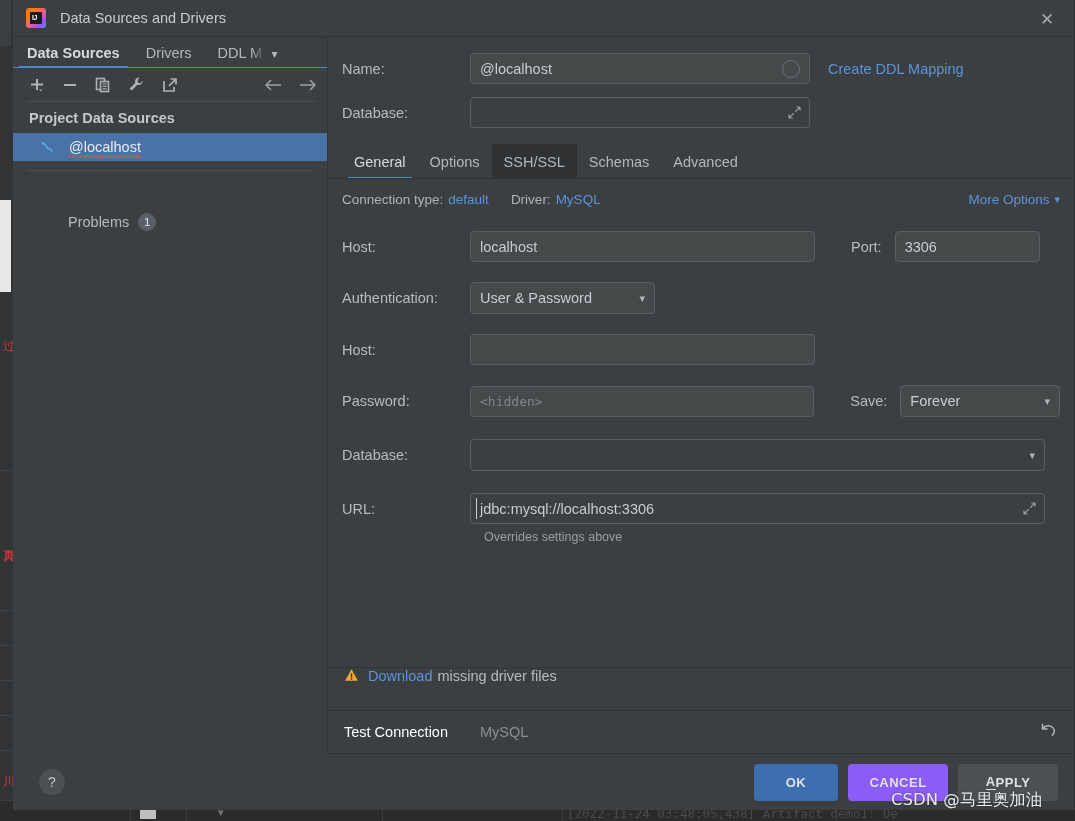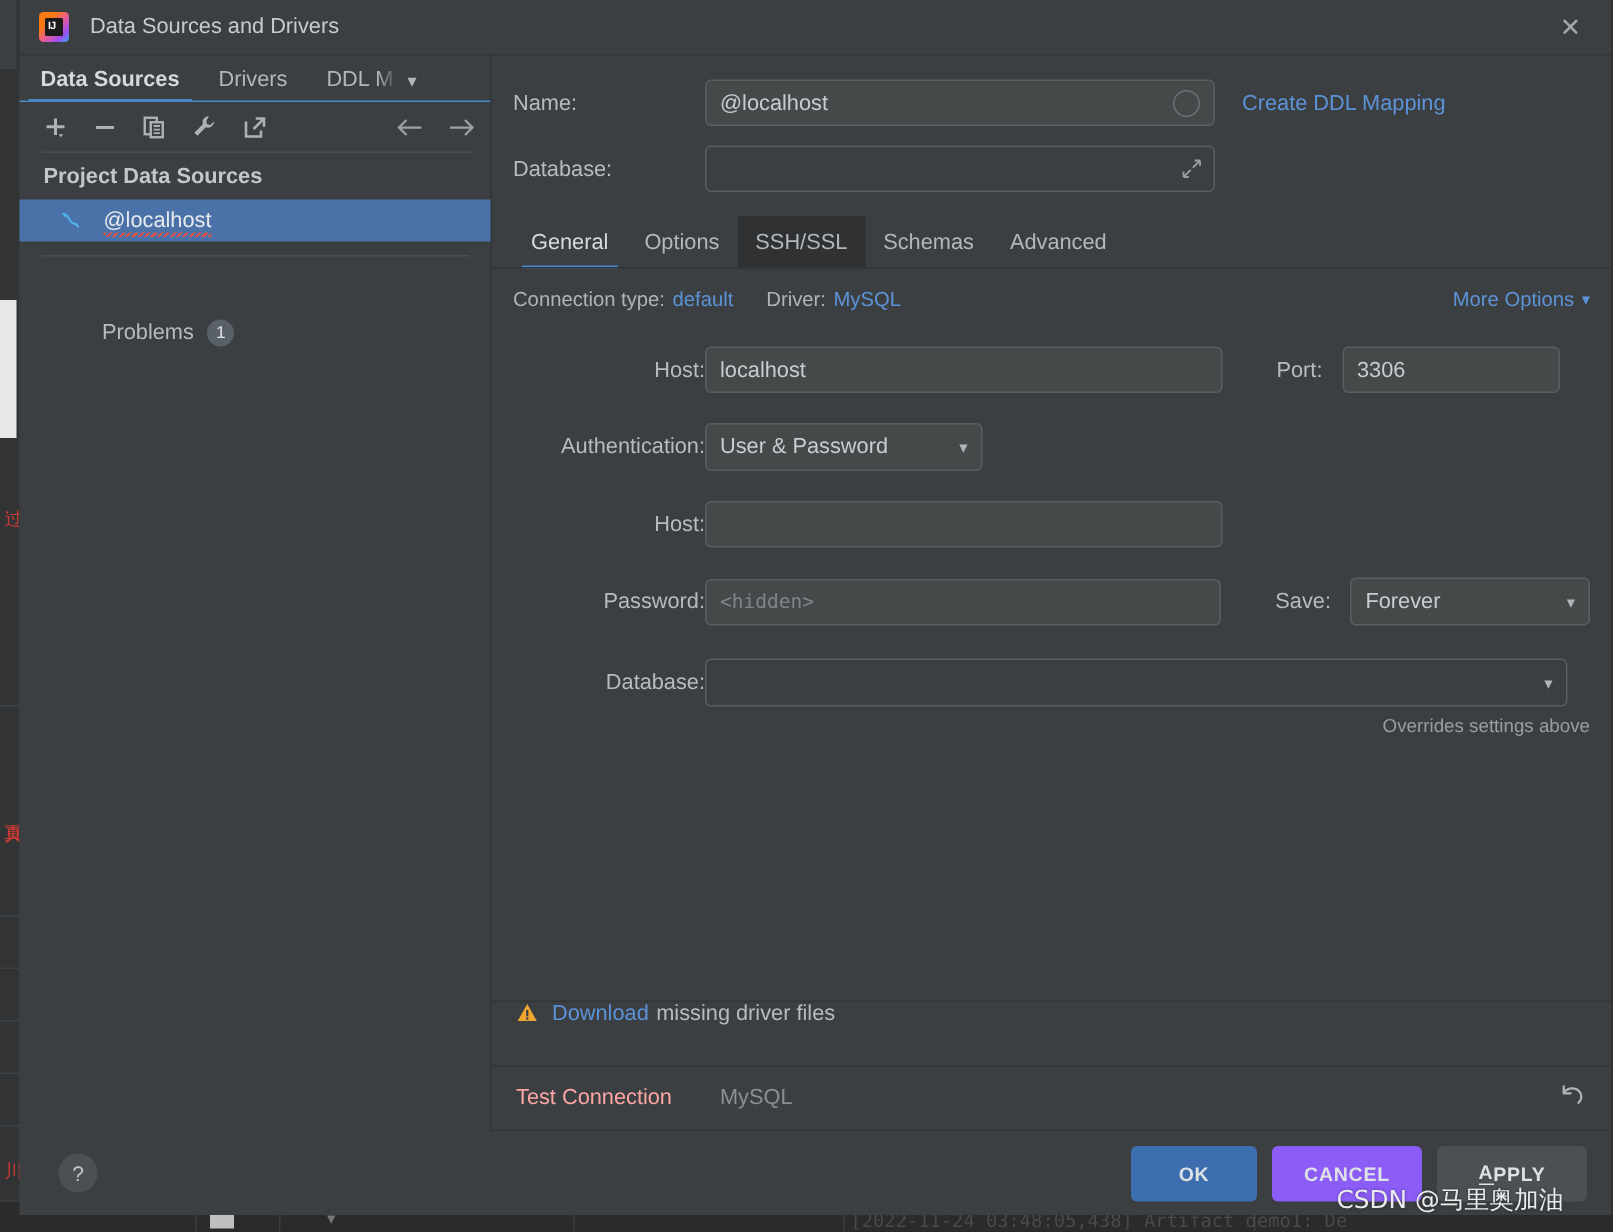--- a/index.html
+++ b/index.html
@@ -163,21 +163,21 @@
   .itab {
     display: flex; align-items: center; padding: 0 12px; font-size: 14.5px;
     color: #b4b7ba; cursor: pointer; position: relative;
   }
   .itab.active { color: #d8dbde; }
   .itab.active::after { content: ""; position: absolute; left: 6px; right: 6px; bottom: 0; height: 2px; background: #4a88c7; }
   .itab.hovered { background: #2f3133; }
   #inner-tabs-line { position: absolute; left: 0; right: 0; bottom: 0; height: 1px; background: #323537; }
 
   
-  #form-scroll { flex: 1; padding: 0 14px; overflow: hidden; position: relative; text-align: right; }
+  #form-scroll { flex: 1; padding: 0 14px; overflow: hidden; position: relative; }
 
   #ctype-row { display: flex; align-items: center; padding-top: 13px; }
   .meta-label { color: #b0b3b6; font-size: 13.5px; }
   .meta-link { color: #5c93d8; font-size: 13.5px; cursor: pointer; margin-left: 5px; }
   #more-options { margin-left: auto; color: #5c93d8; font-size: 13.5px; cursor: pointer; display: flex; align-items: center; gap: 5px; }
   #more-options .chev { font-size: 11px; font-family: "DejaVu Sans", sans-serif; }
 
   .frow { display: flex; align-items: center; margin-top: 20px; }
   .frow .flabel2 { color: #b8bbbe; font-size: 14.5px; width: 128px; flex: none; }
 
@@ -209,21 +209,21 @@
   #driver-banner {
     height: 43px; flex: none; display: flex; align-items: flex-start; padding-left: 16px;
     border-top: 1px solid #323537; font-size: 14.5px; color: #b8bbbe;
   }
   #warn-tri { margin-right: 9px; display: flex; }
   #download-link { color: #5c93d8; cursor: pointer; margin-right: 5px; }
   #test-banner {
     height: 44px; flex: none; display: flex; align-items: center; padding: 0 16px;
     border-top: 1px solid #323537; border-bottom: 1px solid #323537;
   }
-  #test-conn { color: #fca5a5; font-size: 14.5px; cursor: pointer; }
+  #test-conn { color: #ffffff; font-size: 14.5px; cursor: pointer; }
   #driver-name { color: #8b8f92; font-size: 14.5px; margin-left: 32px; }
   #reset-icon { margin-left: auto; color: #b0b4b7; font-size: 19px; cursor: pointer;
      font-family: "DejaVu Sans", sans-serif; }
 
   
   #footer {
     height: 56px; flex: none; display: flex; align-items: center; padding: 0 16px;
     background: #3c3f41;
   }
   #help-btn {
@@ -458,20 +458,32 @@
         </div>
 
         <div class="frow" style="margin-top:22px;">
           <div class="flabel2">Database:</div>
           <div class="combo" id="db-combo">
             <span></span>
             <span class="chev">▾</span>
           </div>
         </div>
 
+        <div class="frow" style="margin-top:22px;">
+          <div class="flabel2">URL:</div>
+          <div class="tfield plain" id="url-field">
+            <span id="url-caret"></span>
+            <span>jdbc:mysql://localhost:3306</span>
+            <span class="expand-ic">
+              <svg width="13" height="13" viewBox="0 0 13 13">
+                  <path d="M12 1L7.2 5.8M12 1H8.4M12 1v3.6M1 12l4.8-4.8M1 12h3.6M1 12V8.4" fill="none" stroke="#9a9ea1" stroke-width="1.2"></path>
+                </svg>
+            </span>
+          </div>
+        </div>
 
         <div id="url-hint">Overrides settings above</div>
       </div>
 
       <div id="driver-banner">
         <span id="warn-tri">
           <svg width="15" height="15" viewBox="0 0 15 15">
             <path d="M7.5 1.3l6.4 11.4H1.1z" fill="#f0a732"></path>
             <rect x="6.75" y="5.3" width="1.5" height="4.3" fill="#3c3f41"></rect>
             <rect x="6.75" y="10.3" width="1.5" height="1.5" fill="#3c3f41"></rect>

